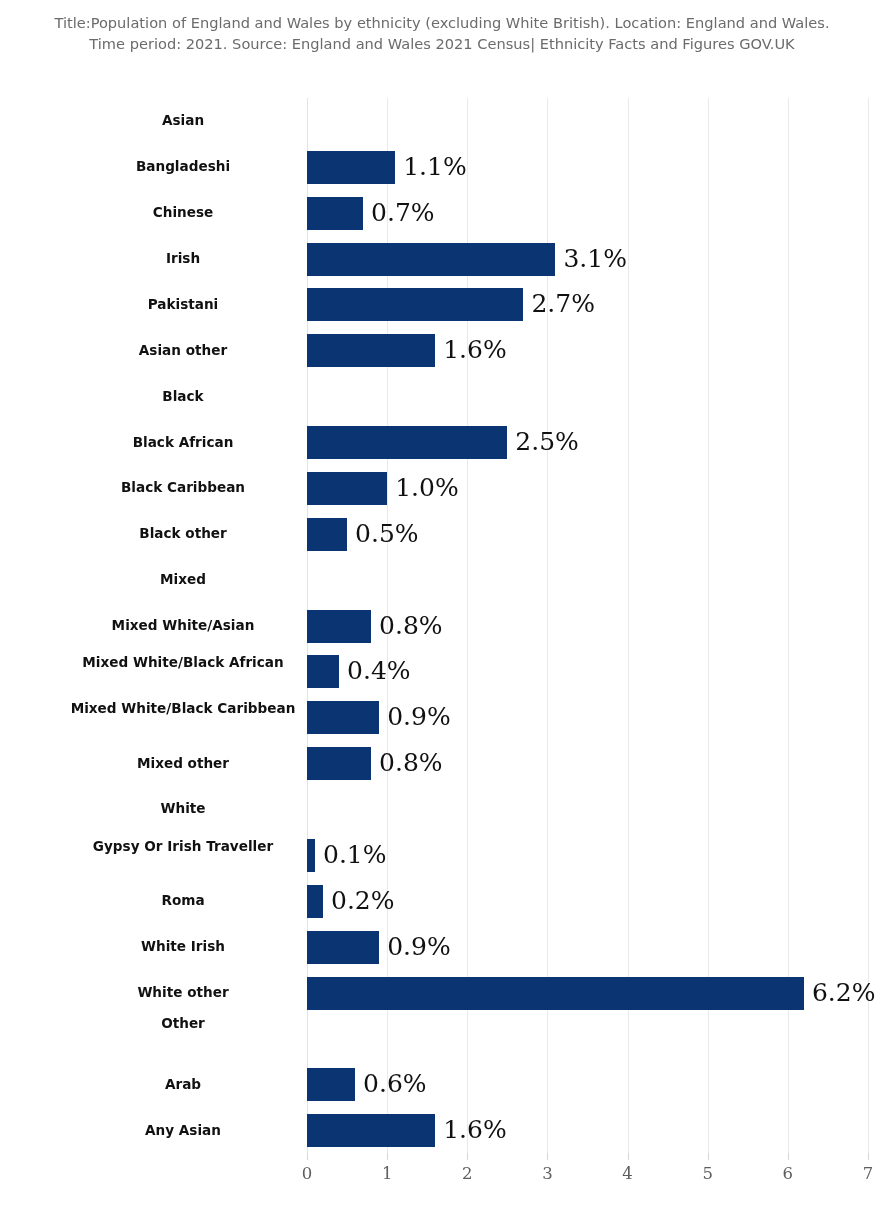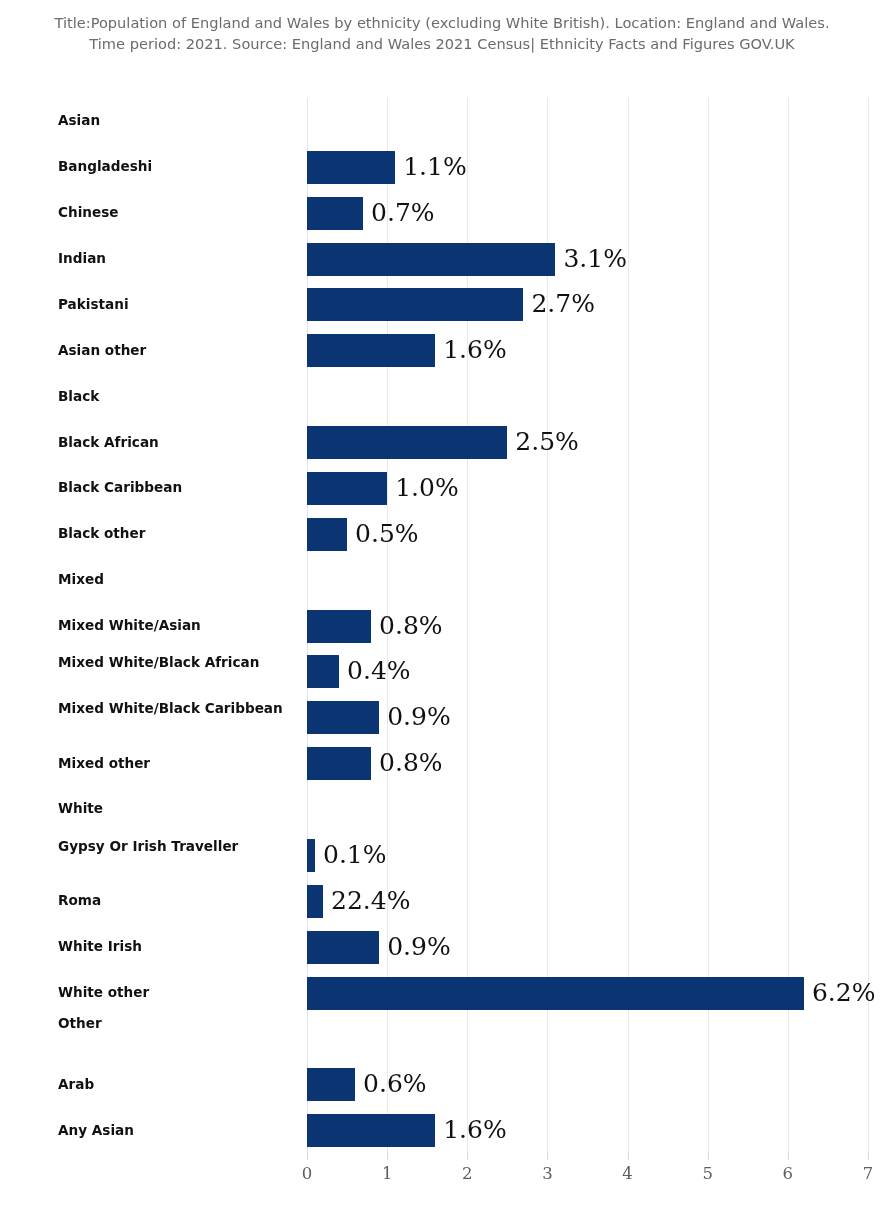--- a/index.html
+++ b/index.html
@@ -83,21 +83,21 @@
     font-family: "DejaVu Serif", "Liberation Serif", serif;
     font-size: 25px;
     color: #111111;
   }
 
   
   .cat-label {
     position: absolute;
     right: 591px;  
     width: 250px;
-    text-align: left;
+    text-align: center;
     font-weight: bold;
     font-size: 13.6px;
     line-height: 17px;
     color: #111111;
     font-family: "DejaVu Sans", "Liberation Sans", sans-serif;
     white-space: pre-line;
   }
 
   
   #x-axis {
@@ -193,21 +193,21 @@
           <div class="bar" title="Mixed other 0.8%" style="width: 64.1143px; background: rgb(10, 52, 114);"></div>
           <div class="bar-value" style="left: 64.1143px;">0.8%</div>
         </div>
         <div class="row" style="top: 688.043px;"></div>
         <div class="row" style="top: 733.913px;">
           <div class="bar" title="Gypsy Or Irish Traveller 0.1%" style="width: 8.01429px; background: rgb(10, 52, 114);"></div>
           <div class="bar-value" style="left: 8.01429px;">0.1%</div>
         </div>
         <div class="row" style="top: 779.783px;">
           <div class="bar" title="Roma 0.2%" style="width: 16.0286px; background: rgb(10, 52, 114);"></div>
-          <div class="bar-value" style="left: 16.0286px;">22.4%</div>
+          <div class="bar-value" style="left: 16.0286px;">0.2%</div>
         </div>
         <div class="row" style="top: 825.652px;">
           <div class="bar" title="White Irish 0.9%" style="width: 72.1286px; background: rgb(10, 52, 114);"></div>
           <div class="bar-value" style="left: 72.1286px;">0.9%</div>
         </div>
         <div class="row" style="top: 871.522px;">
           <div class="bar" title="White other 6.2%" style="width: 496.886px; background: rgb(10, 52, 114);"></div>
           <div class="bar-value" style="left: 496.886px; text-align: right;">6.2%</div>
         </div>
         <div class="row" style="top: 917.391px;"></div>
@@ -219,21 +219,21 @@
           <div class="bar" title="Any Other 1.6%" style="width: 128.229px; background: rgb(10, 52, 114);"></div>
           <div class="bar-value" style="left: 128.229px;">1.6%</div>
         </div>
       </div>
   </div>
 
   <div id="cat-labels">
       <div class="cat-label" style="top: 112.435px;">Asian</div>
       <div class="cat-label" style="top: 158.304px;">Bangladeshi</div>
       <div class="cat-label" style="top: 204.174px;">Chinese</div>
-      <div class="cat-label" style="top: 250.043px;">Indian</div>
+      <div class="cat-label" style="top: 250.043px;">Irish</div>
       <div class="cat-label" style="top: 295.913px;">Pakistani</div>
       <div class="cat-label" style="top: 341.783px;">Asian other</div>
       <div class="cat-label" style="top: 387.652px;">Black</div>
       <div class="cat-label" style="top: 433.522px;">Black African</div>
       <div class="cat-label" style="top: 479.391px;">Black Caribbean</div>
       <div class="cat-label" style="top: 525.261px;">Black other</div>
       <div class="cat-label" style="top: 571.13px;">Mixed</div>
       <div class="cat-label" style="top: 617px;">Mixed White/Asian</div>
       <div class="cat-label" style="top: 654.37px;">Mixed White/Black African</div>
       <div class="cat-label" style="top: 700.239px;">Mixed White/Black Caribbean</div>

